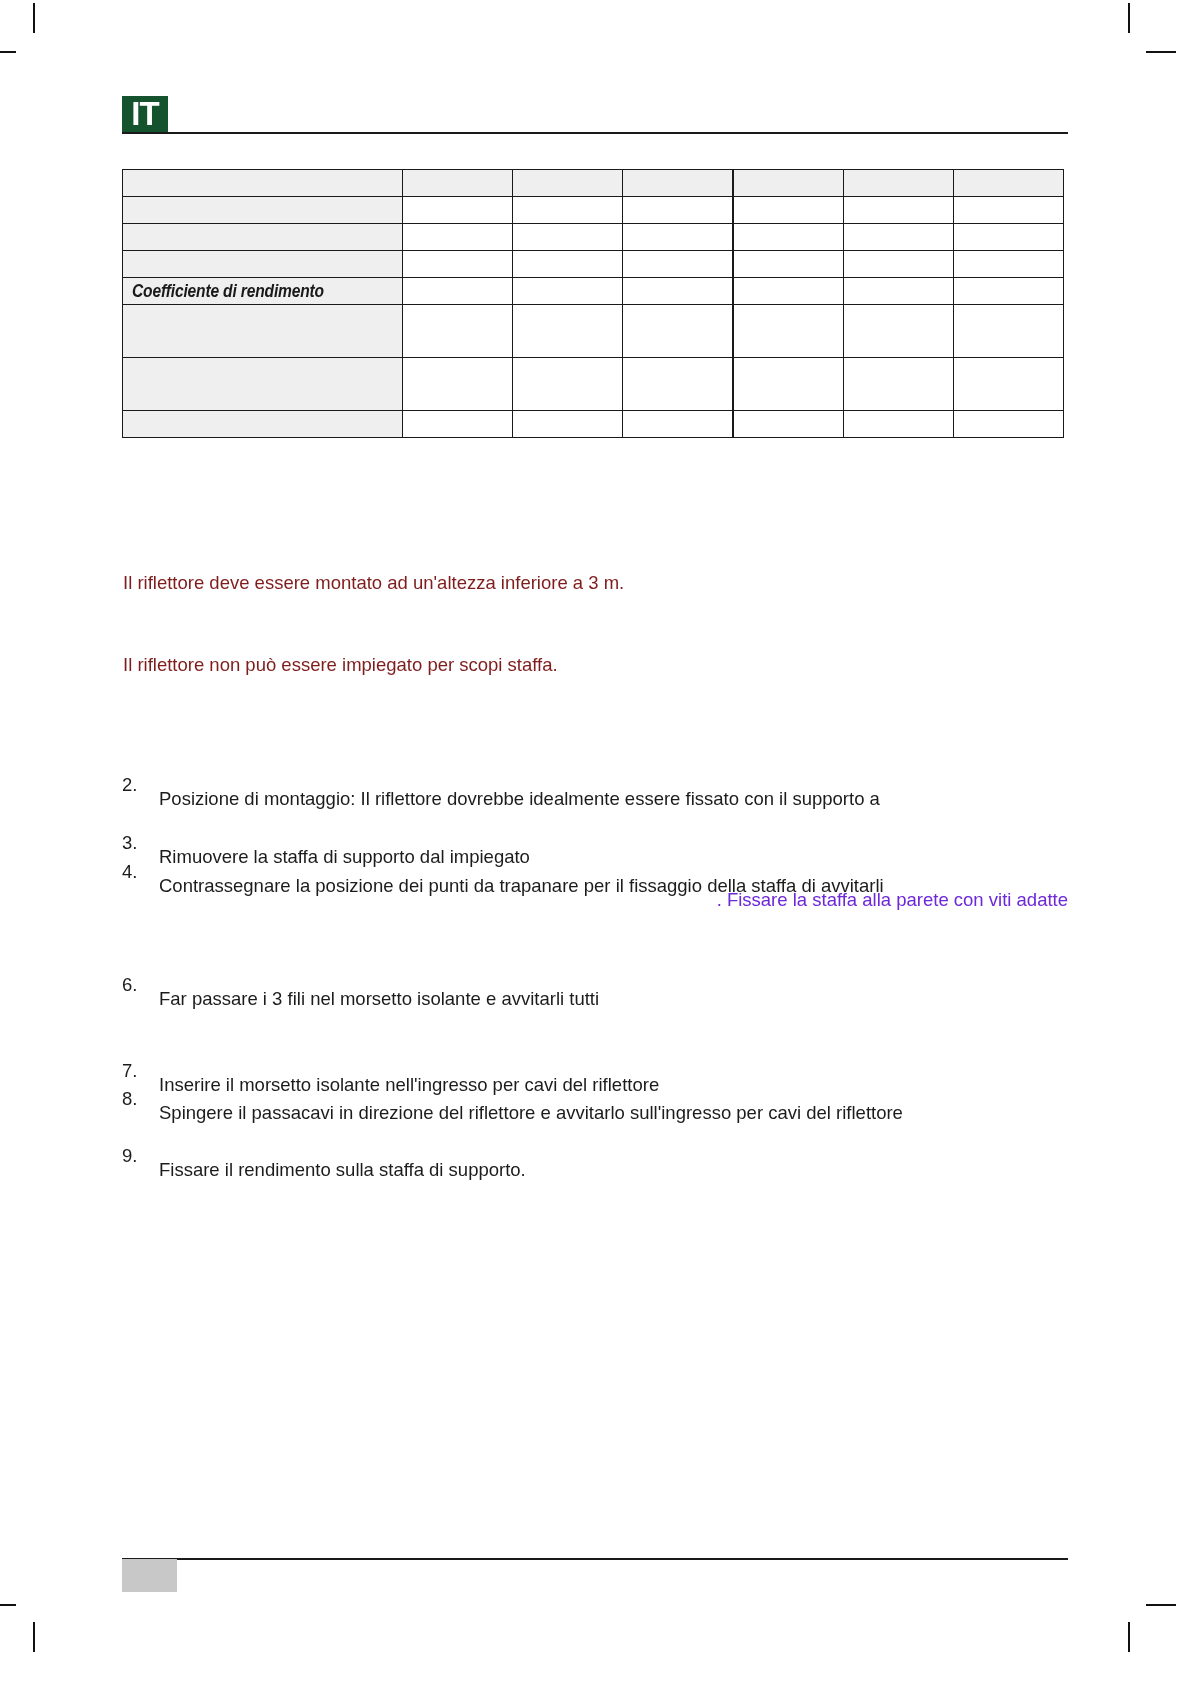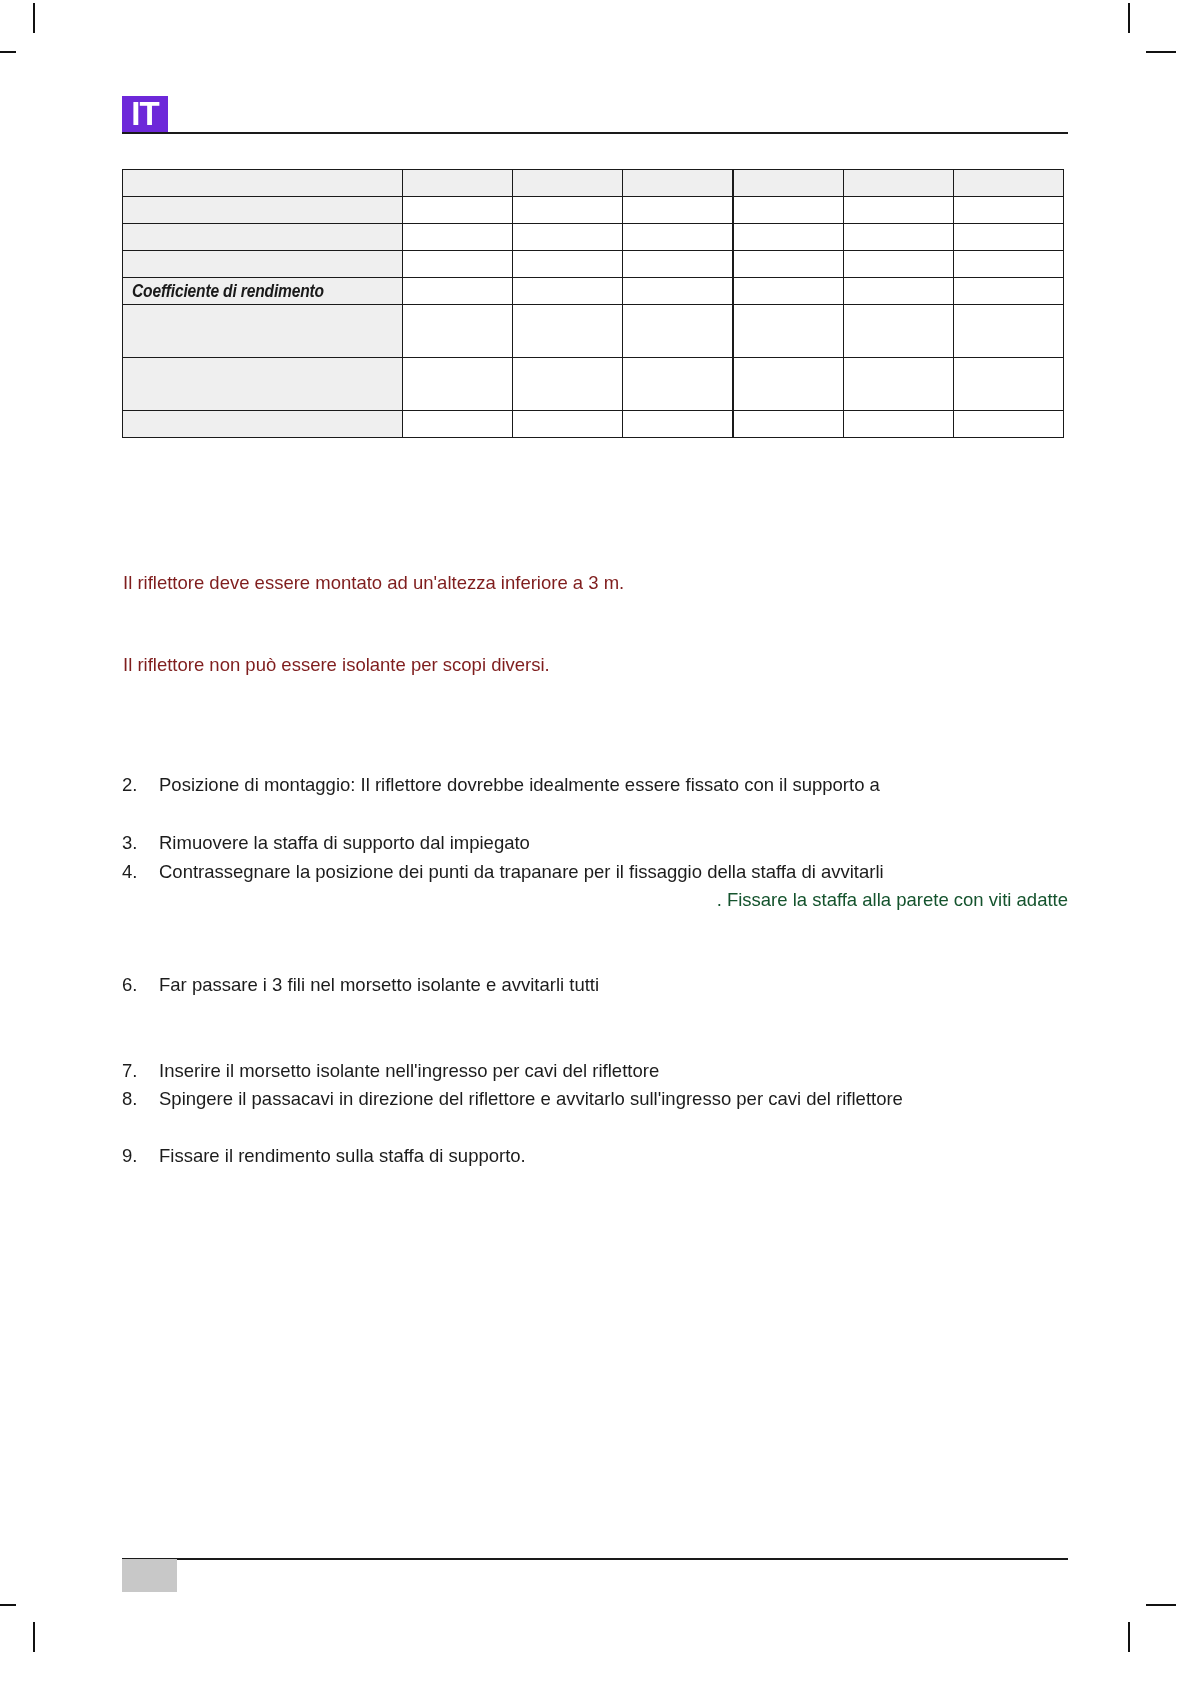--- a/index.html
+++ b/index.html
@@ -7,21 +7,21 @@
     width: 1190px; height: 1684px; position: relative; overflow: hidden;
     background: #ffffff; color: #1a1a1a;
     font-family: "Liberation Sans", "DejaVu Sans", sans-serif;
   }
   .crop { position: absolute; background: #111; }
   .crop.v { width: 1.5px; height: 30px; }
   .crop.h { height: 1.5px; width: 30px; }
 
   .lang-badge {
     position: absolute; left: 122px; top: 96px; width: 46px; height: 36px;
-    background: #6d28d9; color: #fff; font-weight: bold; font-size: 33px;
+    background: #14532d; color: #fff; font-weight: bold; font-size: 33px;
     line-height: 36px; text-align: center; letter-spacing: -1px;
     font-family: "Liberation Sans", sans-serif;
   }
   .header-rule {
     position: absolute; left: 122px; top: 132px; width: 946px; height: 1.5px; background: #1a1a1a;
   }
 
   table.spec {
     position: absolute; left: 122px; top: 169px;
     border-collapse: collapse; table-layout: fixed; font-style: italic;
@@ -42,22 +42,22 @@
     white-space: nowrap; letter-spacing: -0.2px;
   }
   .cell-label sup { font-size: 11px; vertical-align: 7px; }
 
   .body-text {
     position: absolute; left: 123px; font-size: 18.5px; color: #7f1d1d;
     white-space: nowrap; line-height: 22px;
   }
   .li { position: absolute; left: 122px; font-size: 18.5px; color: #1c1c1c; white-space: nowrap; line-height: 22px; }
   .li .num { position: absolute; left: 0; }
-  .li .txt { position: absolute; left: 37px; }
-  .cont { position: absolute; right: 122px; font-size: 18.5px; color: #14532d; white-space: nowrap; line-height: 22px; }
+  .li .txt { position: absolute; left: 37px; margin-top: 14px; }
+  .cont { position: absolute; right: 122px; font-size: 18.5px; color: #6d28d9; white-space: nowrap; line-height: 22px; }
 
   .footer-rule { position: absolute; left: 122px; top: 1558px; width: 946px; height: 1.5px; background: #1a1a1a; }
   .page-box { position: absolute; left: 122px; top: 1559px; width: 55px; height: 33px; background: #c8c8c8; }
 </style>
 </head>
 <body>
 
 <div class="crop v" style="left:33px; top:3px;"></div>
 <div class="crop h" style="left:0px; top:51px; width:16px;"></div>
 <div class="crop v" style="left:1128px; top:3px;"></div>
@@ -141,21 +141,21 @@
     <td class="c"></td>
     <td class="c"></td>
     <td class="c thick"></td>
     <td class="c"></td>
     <td class="c"></td>
   </tr>
 </tbody>
   </table>
 
 <div class="body-text" style="top:572px;">Il riflettore deve essere montato ad un'altezza inferiore a 3 m.</div>
-<div class="body-text" style="top:654px;">Il riflettore non può essere isolante per scopi diversi.</div>
+<div class="body-text" style="top:654px;">Il riflettore non può essere impiegato per scopi staffa.</div>
 
 <div class="li" style="top:774px;">
   <span class="num">2.</span>
   <span class="txt">Posizione di montaggio: Il riflettore dovrebbe idealmente essere fissato con il supporto a</span>
 </div>
 <div class="li" style="top:832px;">
   <span class="num">3.</span>
   <span class="txt">Rimuovere la staffa di supporto dal impiegato</span>
 </div>
 <div class="li" style="top:861px;">

